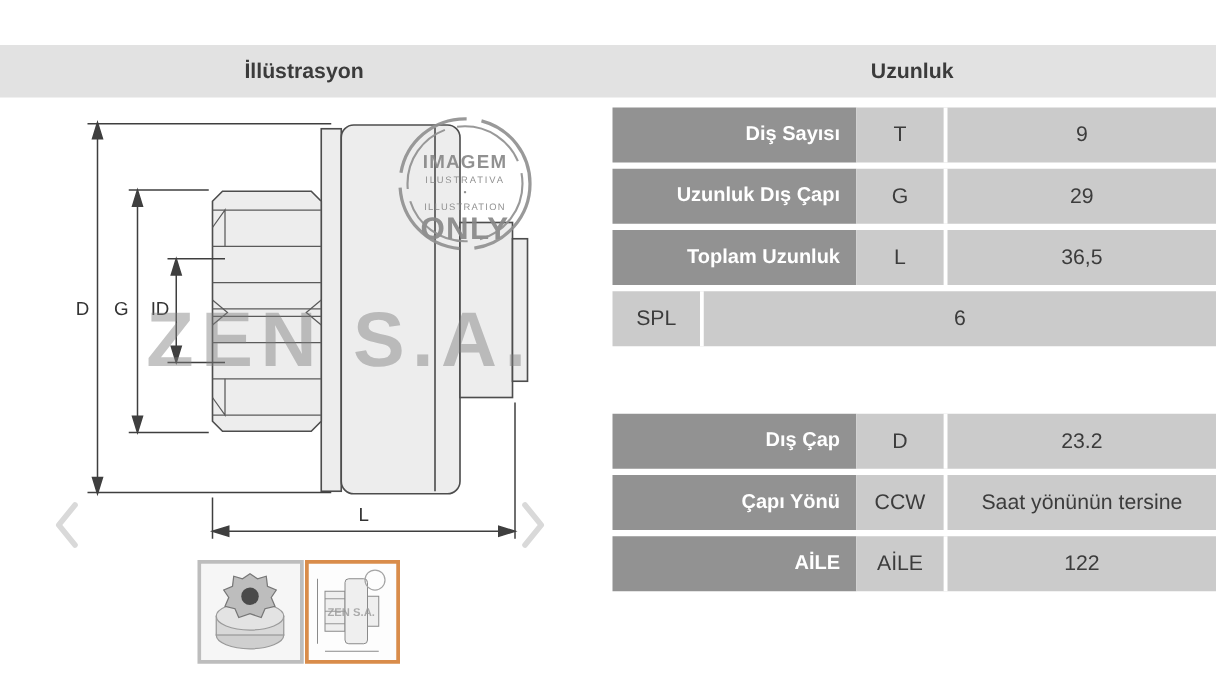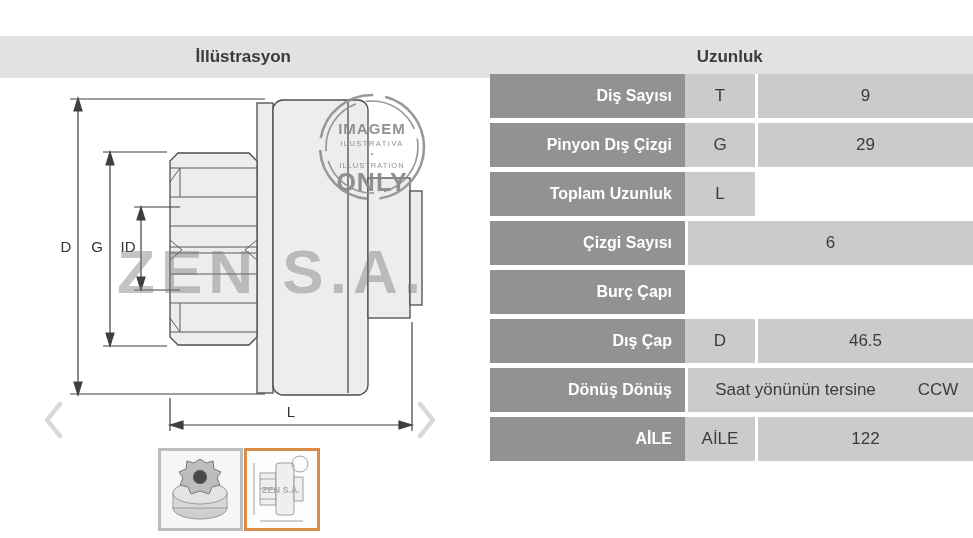--- a/index.html
+++ b/index.html
@@ -20,21 +20,21 @@
                  height:40px; cursor:pointer; }
   .nav-chevron.left  { left:42px;  top:322px; }
   .nav-chevron.right { left:414px; top:322px; }
 
   .thumbs { position:absolute; left:158px; top:370px; display:flex; gap:1px; }
   .thumb { height:83px; background:#fcfcfc; cursor:pointer; overflow:hidden; }
   .thumb.photo   { width:85px; border:3px solid #bdbdbd; }
   .thumb.drawing { width:76px; border:3px solid #d98c4a; }
 
   
-  .dims-table { position:absolute; left:490px; top:74px; width:483px;
+  .dims-table { position:absolute; left:490px; top:86px; width:483px;
                 display:flex; flex-direction:column; gap:5px; }
   .dims-row { display:flex; height:44px; }
   .cell { display:flex; align-items:center; }
   .cell.label { width:195px; background:#929292; color:#ffffff; font-weight:bold;
                 font-size:16px; justify-content:flex-end; padding-right:13px; }
   .cell.sym   { width:70px; background:#cbcbcb; color:#3c3c3c; font-size:17px;
                 justify-content:center; }
   .cell.val   { flex:1; background:#cbcbcb; color:#3c3c3c; font-size:17px;
                 justify-content:center; border-left:3px solid #ffffff; }
 
@@ -171,44 +171,44 @@
     </div>
   </div>
 
   <div class="dims-table">
     <div class="dims-row">
       <div class="cell label">Diş Sayısı</div>
       <div class="cell sym">T</div>
       <div class="cell val">9</div>
     </div>
     <div class="dims-row">
-      <div class="cell label">Pinyon Dış Çizgi</div>
+      <div class="cell label">Uzunluk Dış Çapı</div>
       <div class="cell sym">G</div>
       <div class="cell val">29</div>
     </div>
     <div class="dims-row">
       <div class="cell label">Toplam Uzunluk</div>
       <div class="cell sym">L</div>
-    </div>
-    <div class="dims-row">
-      <div class="cell label">Çizgi Sayısı</div>
+      <div class="cell val">36,5</div>
+    </div>
+    <div class="dims-row">
+      <div class="cell sym">SPL</div>
       <div class="cell val">6</div>
     </div>
     <div class="dims-row">
-      <div class="cell label">Burç Çapı</div>
     </div>
     <div class="dims-row">
       <div class="cell label">Dış Çap</div>
       <div class="cell sym">D</div>
-      <div class="cell val">46.5</div>
-    </div>
-    <div class="dims-row">
-      <div class="cell label">Dönüş Dönüş</div>
+      <div class="cell val">23.2</div>
+    </div>
+    <div class="dims-row">
+      <div class="cell label">Çapı Yönü</div>
+      <div class="cell sym">CCW</div>
       <div class="cell val">Saat yönünün tersine</div>
-      <div class="cell sym">CCW</div>
     </div>
     <div class="dims-row">
       <div class="cell label">AİLE</div>
       <div class="cell sym">AİLE</div>
       <div class="cell val">122</div>
     </div>
   </div>
 
 </div>
 

